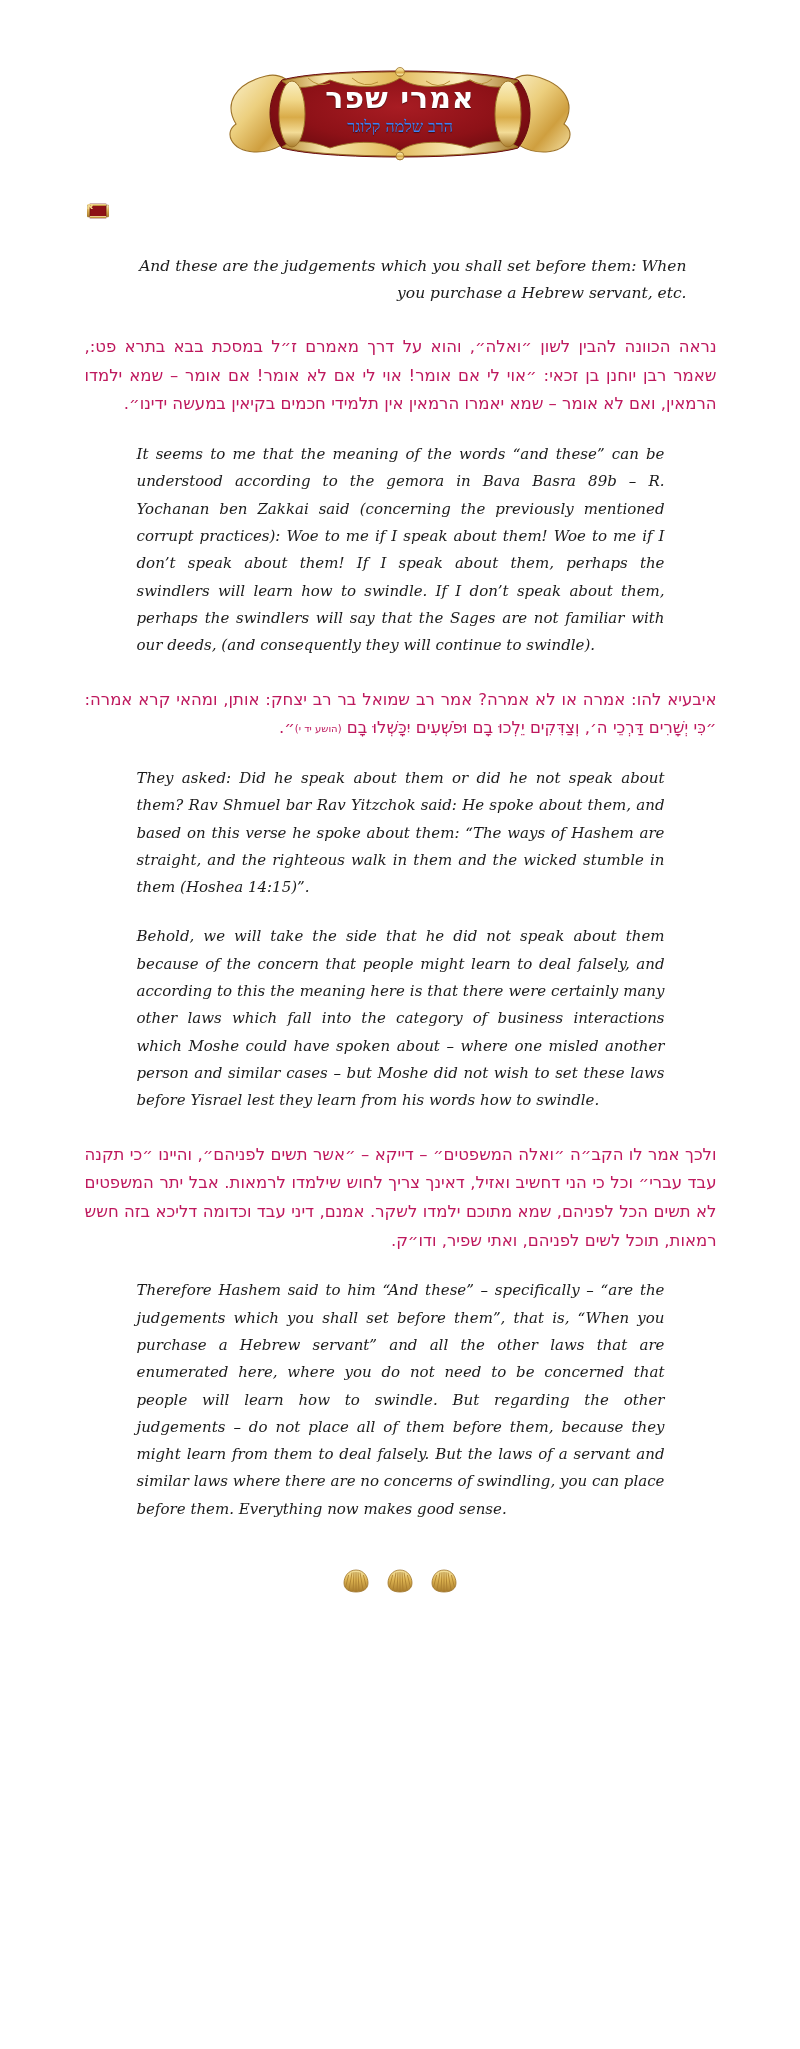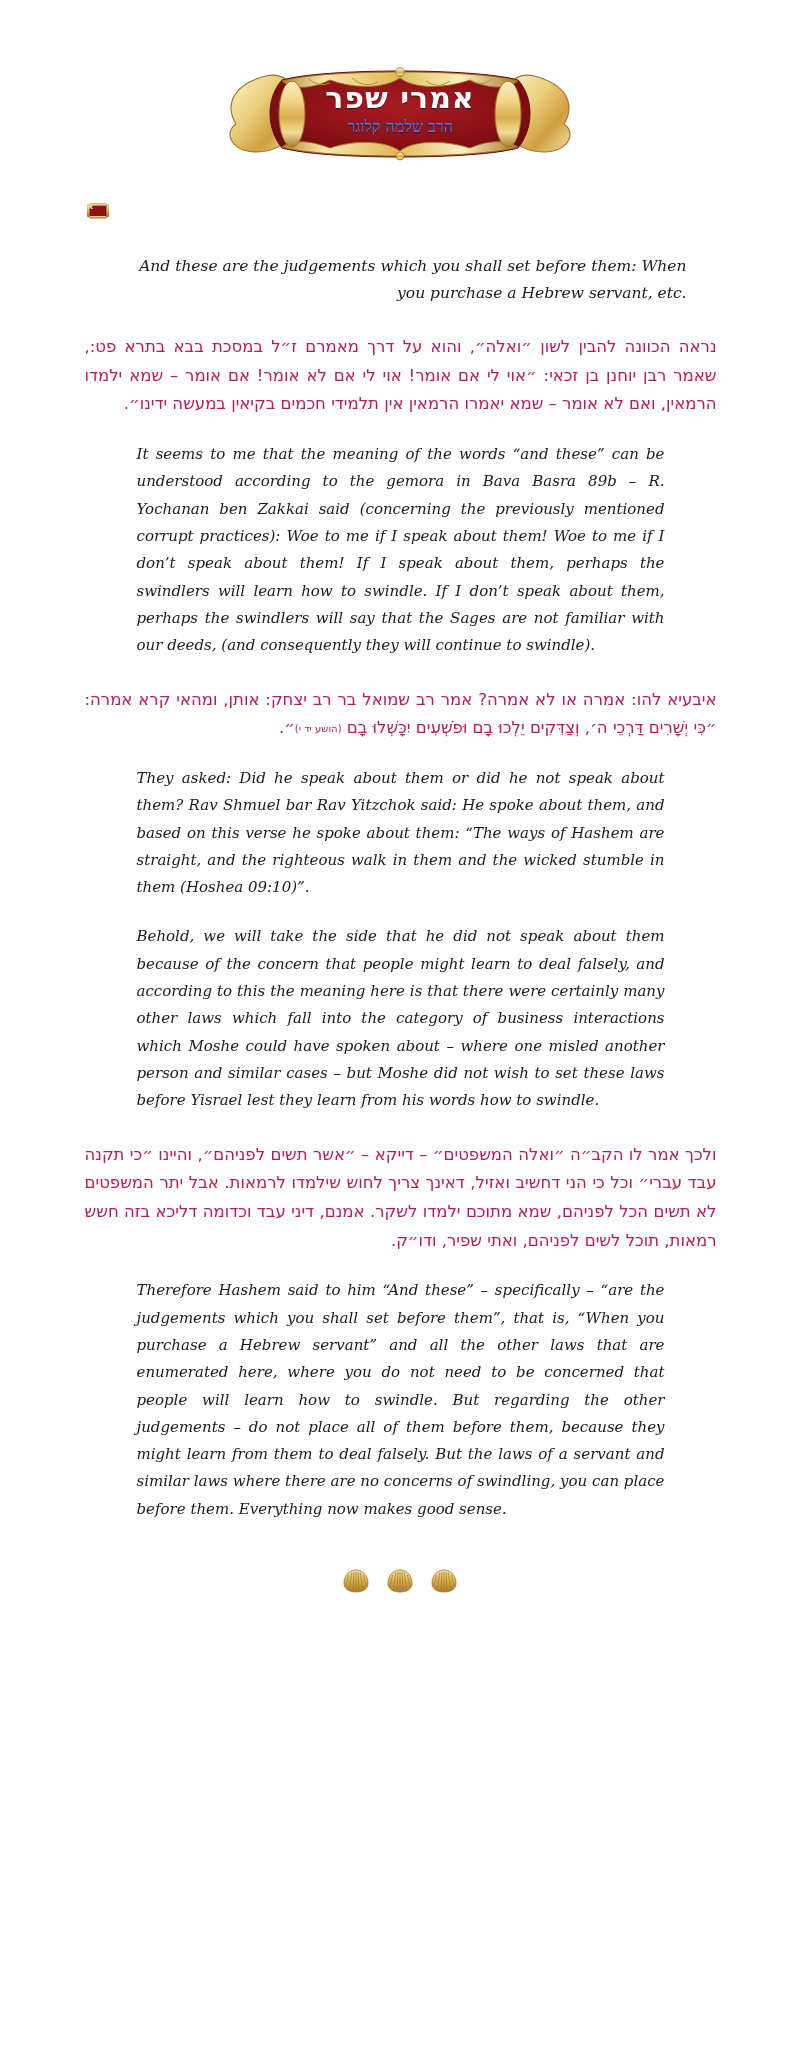--- a/index.html
+++ b/index.html
@@ -247,21 +247,21 @@
       <div class="verse-en">And these are the judgements which you shall set before them: When you purchase a Hebrew servant, etc.</div>
     </div>
 
     <div>
       <p class="he-para">נראה הכוונה להבין לשון ״ואלה״, והוא על דרך מאמרם ז״ל במסכת בבא בתרא פט:, שאמר רבן יוחנן בן זכאי: ״אוי לי אם אומר! אוי לי אם לא אומר! אם אומר – שמא ילמדו הרמאין, ואם לא אומר – שמא יאמרו הרמאין אין תלמידי חכמים בקיאין במעשה ידינו״.</p>
       <p class="en-block">It seems to me that the meaning of the words “and these” can be understood according to the gemora in Bava Basra 89b – R. Yochanan ben Zakkai said (concerning the previously mentioned corrupt practices): Woe to me if I speak about them! Woe to me if I don’t speak about them! If I speak about them, perhaps the swindlers will learn how to swindle. If I don’t speak about them, perhaps the swindlers will say that the Sages are not familiar with our deeds, (and consequently they will continue to swindle).</p>
     </div>
 
     <div>
       <p class="he-para"><span>איבעיא להו: אמרה או לא אמרה? אמר רב שמואל בר רב יצחק: אותן, ומהאי קרא אמרה: ״כִּי יְשָׁרִים דַּרְכֵי ה׳, וְצַדִּקִים יֵלְכוּ בָם וּפֹשְׁעִים יִכָּשְׁלוּ בָם</span>&nbsp;<span class="src">(הושע יד י)</span><span>״.</span></p>
-      <p class="en-block">They asked: Did he speak about them or did he not speak about them? Rav Shmuel bar Rav Yitzchok said: He spoke about them, and based on this verse he spoke about them: “The ways of Hashem are straight, and the righteous walk in them and the wicked stumble in them (Hoshea 09:10)”.</p>
+      <p class="en-block">They asked: Did he speak about them or did he not speak about them? Rav Shmuel bar Rav Yitzchok said: He spoke about them, and based on this verse he spoke about them: “The ways of Hashem are straight, and the righteous walk in them and the wicked stumble in them (Hoshea 14:15)”.</p>
     </div>
 
     <div>
       <p class="en-block">Behold, we will take the side that he did not speak about them because of the concern that people might learn to deal falsely, and according to this the meaning here is that there were certainly many other laws which fall into the category of business interactions which Moshe could have spoken about – where one misled another person and similar cases – but Moshe did not wish to set these laws before Yisrael lest they learn from his words how to swindle.</p>
     </div>
 
     <div>
       <p class="he-para">ולכך אמר לו הקב״ה ״ואלה המשפטים״ – דייקא – ״אשר תשים לפניהם״, והיינו ״כי תקנה עבד עברי״ וכל כי הני דחשיב ואזיל, דאינך צריך לחוש שילמדו לרמאות. אבל יתר המשפטים לא תשים הכל לפניהם, שמא מתוכם ילמדו לשקר. אמנם, דיני עבד וכדומה דליכא בזה חשש רמאות, תוכל לשים לפניהם, ואתי שפיר, ודו״ק.</p>
       <p class="en-block">Therefore Hashem said to him “And these” – specifically – “are the judgements which you shall set before them”, that is, “When you purchase a Hebrew servant” and all the other laws that are enumerated here, where you do not need to be concerned that people will learn how to swindle. But regarding the other judgements – do not place all of them before them, because they might learn from them to deal falsely. But the laws of a servant and similar laws where there are no concerns of swindling, you can place before them. Everything now makes good sense.</p>
     </div>

